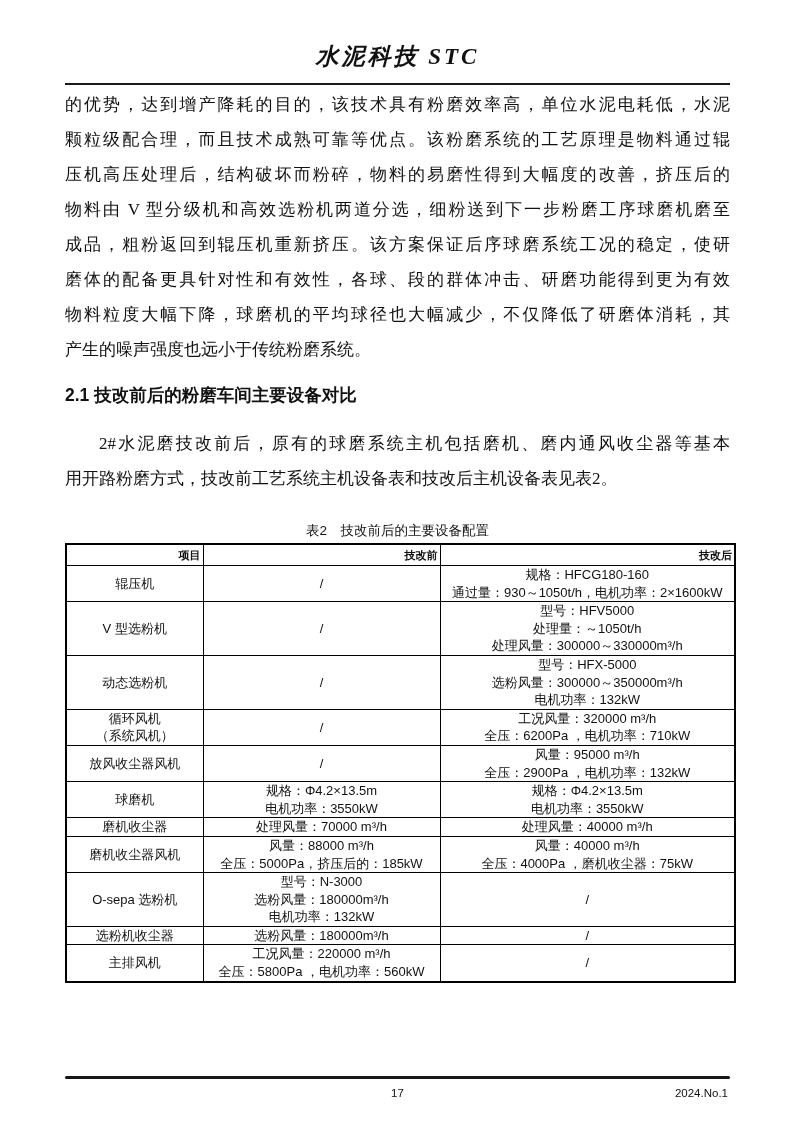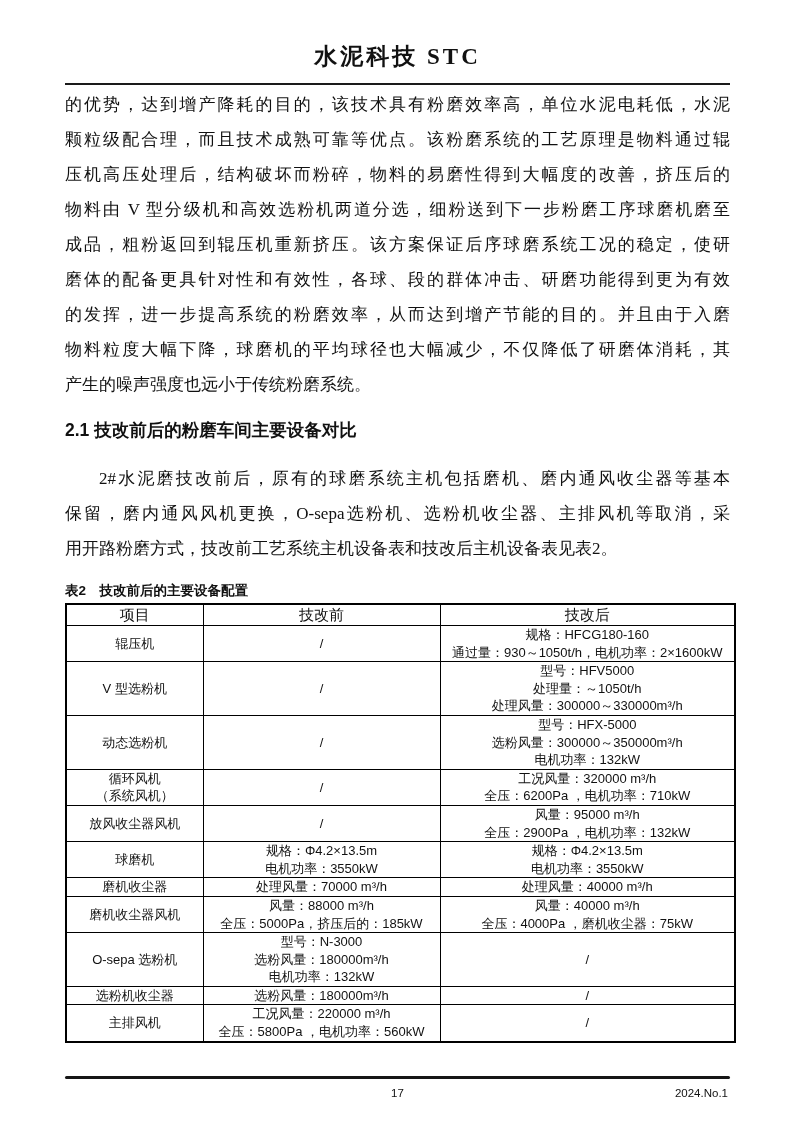--- a/index.html
+++ b/index.html
@@ -12,20 +12,21 @@
     padding: 0 63px 0 65px;
     font-family: "Liberation Serif", serif;
     color: #111;
     overflow: hidden;
   }
   
   .journal-title {
     padding-top: 42px;
     text-align: center;
     font-family: "Liberation Serif", serif;
+    font-style: italic;
     font-weight: bold;
     font-size: 23px;
     letter-spacing: 3px;
     line-height: 30px;
   }
   .header-rule { margin-top: 11px; height: 2px; background:#1a1a1a; }
   
   .para { font-size: 17px; }
   .para .line {
     line-height: 35px;
@@ -39,47 +40,48 @@
   .section-heading {
     margin: 15px 0 18px 0;
     font-family: "Liberation Sans", sans-serif;
     font-weight: bold;
     font-size: 17.5px;
     line-height: 26px;
   }
   .para2 { margin-top: 9px; }
   
   .table-caption {
-    margin-top: 16px;
-    text-align: left;
-    font-family: "Liberation Sans", sans-serif;
-    font-weight: bold;
+    margin-top: 26px;
+    text-align: center;
+    font-family: "Liberation Sans", sans-serif;
+    font-weight: normal;
     font-size: 13.5px;
     line-height: 18px;
   }
   table.equip {
     margin-top: 3px;
     width: 100%;
     border-collapse: collapse;
     table-layout: fixed;
     border: 2px solid #000;
     font-family: "Liberation Sans", sans-serif;
     font-size: 13px;
   }
   table.equip th, table.equip td {
     border: 1px solid #000;
     padding: 0 2px;
     text-align: center;
     vertical-align: middle;
   }
   table.equip th {
-    font-weight: normal;
-    font-size: 15px;
+    font-weight: bold;
+    font-size: 11px;
     height: 20px;
     line-height: 20px;
+    text-align: right;
   }
   table.equip .cline { line-height: 17.6px; white-space: nowrap; }
   
   .footer { position: absolute; left: 65px; right: 63px; top: 1076px; }
   .footer-rule { height: 3px; background: #161616; border-radius: 2px; }
   .footer-row {
     position: relative; height: 16px; margin-top: 6px;
     font-family: "Liberation Sans", sans-serif;
     font-size: 11.5px; line-height: 16px;
   }
@@ -94,30 +96,28 @@
   <div class="journal-title">水泥科技 STC</div>
   <div class="header-rule"></div>
 
   <div class="para para1">
       <div class="line">的优势，达到增产降耗的目的，该技术具有粉磨效率高，单位水泥电耗低，水泥</div>
       <div class="line">颗粒级配合理，而且技术成熟可靠等优点。该粉磨系统的工艺原理是物料通过辊</div>
       <div class="line">压机高压处理后，结构破坏而粉碎，物料的易磨性得到大幅度的改善，挤压后的</div>
       <div class="line">物料由 V 型分级机和高效选粉机两道分选，细粉送到下一步粉磨工序球磨机磨至</div>
       <div class="line">成品，粗粉返回到辊压机重新挤压。该方案保证后序球磨系统工况的稳定，使研</div>
       <div class="line">磨体的配备更具针对性和有效性，各球、段的群体冲击、研磨功能得到更为有效</div>
-      <div class="line">的发挥，进一步提高系统的粉磨效率，从而达到增产节能的目的。并且由于入磨</div>
       <div class="line">物料粒度大幅下降，球磨机的平均球径也大幅减少，不仅降低了研磨体消耗，其</div>
       <div class="line last">产生的噪声强度也远小于传统粉磨系统。</div>
     </div>
 
   <h2 class="section-heading">2.1 技改前后的粉磨车间主要设备对比</h2>
 
   <div class="para para2">
       <div class="line indent">2#水泥磨技改前后，原有的球磨系统主机包括磨机、磨内通风收尘器等基本</div>
-      <div class="line">保留，磨内通风风机更换，O-sepa选粉机、选粉机收尘器、主排风机等取消，采</div>
       <div class="line last">用开路粉磨方式，技改前工艺系统主机设备表和技改后主机设备表见表2。</div>
     </div>
 
   <div class="table-caption">表2　技改前后的主要设备配置</div>
 
   <table class="equip">
     <colgroup>
         <col style="width: 137px;">
         <col style="width: 237px;">
         <col style="width: 295px;">

